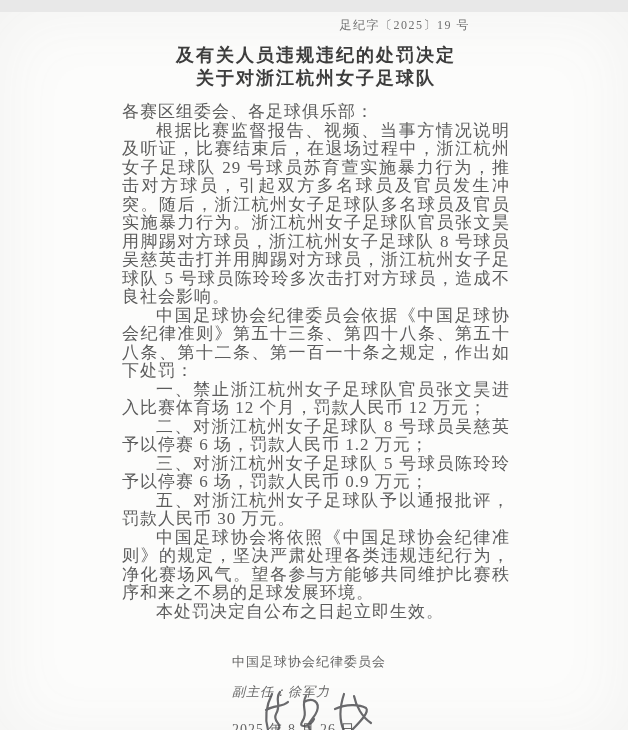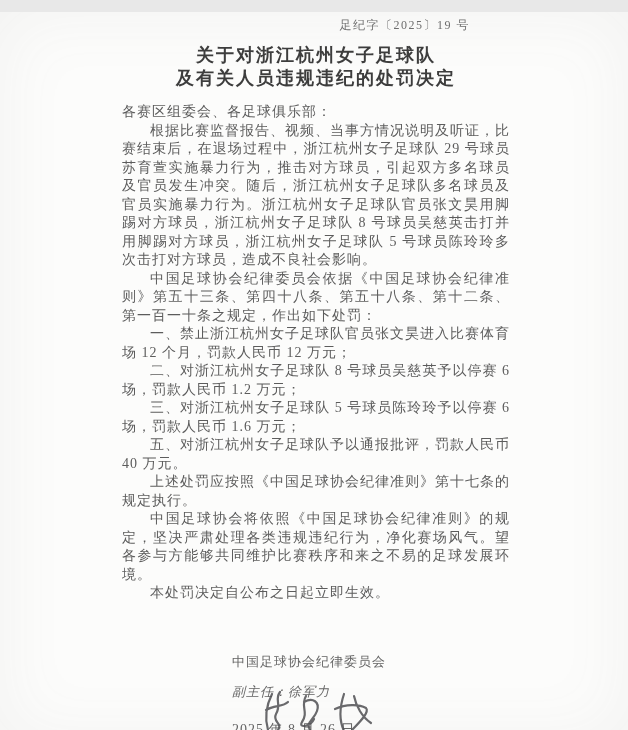--- a/index.html
+++ b/index.html
@@ -36,21 +36,21 @@
     color: #3d3d3d;
     font-size: 18px;
     line-height: 23px;
     letter-spacing: 2px;
   }
   .body-block {
     position: absolute;
     top: 91px;
     left: 122px;
     width: 388px;
-    font-size: 14px;
+    font-size: 17px;
     line-height: 18.5px;
     letter-spacing: 1px;
     text-align: justify;
     word-break: break-all;
     color: #5c5c5c;
   }
   .body-block p {
     margin: 0;
   }
   .body-block p.indent {
@@ -93,33 +93,32 @@
   }
 </style>
 </head>
 <body>
 
 <div class="page">
 
   <div class="doc-number">足纪字〔2025〕19 号</div>
 
   <div class="title-block">
+    <div>及有关人员违规违纪的处罚决定</div>
     <div>关于对浙江杭州女子足球队</div>
-    <div>及有关人员违规违纪的处罚决定</div>
   </div>
 
   <div class="body-block">
     <p>各赛区组委会、各足球俱乐部：</p>
     <p class="indent">根据比赛监督报告、视频、当事方情况说明及听证，比赛结束后，在退场过程中，浙江杭州女子足球队 29 号球员苏育萱实施暴力行为，推击对方球员，引起双方多名球员及官员发生冲突。随后，浙江杭州女子足球队多名球员及官员实施暴力行为。浙江杭州女子足球队官员张文昊用脚踢对方球员，浙江杭州女子足球队 8 号球员吴慈英击打并用脚踢对方球员，浙江杭州女子足球队 5 号球员陈玲玲多次击打对方球员，造成不良社会影响。</p>
     <p class="indent">中国足球协会纪律委员会依据《中国足球协会纪律准则》第五十三条、第四十八条、第五十八条、第十二条、第一百一十条之规定，作出如下处罚：</p>
     <p class="indent">一、禁止浙江杭州女子足球队官员张文昊进入比赛体育场 12 个月，罚款人民币 12 万元；</p>
     <p class="indent">二、对浙江杭州女子足球队 8 号球员吴慈英予以停赛 6 场，罚款人民币 1.2 万元；</p>
-    <p class="indent">三、对浙江杭州女子足球队 5 号球员陈玲玲予以停赛 6 场，罚款人民币 1.6 万元；</p>
-    <p class="indent">五、对浙江杭州女子足球队予以通报批评，罚款人民币 40 万元。</p>
-    <p class="indent">上述处罚应按照《中国足球协会纪律准则》第十七条的规定执行。</p>
+    <p class="indent">三、对浙江杭州女子足球队 5 号球员陈玲玲予以停赛 6 场，罚款人民币 0.9 万元；</p>
+    <p class="indent">五、对浙江杭州女子足球队予以通报批评，罚款人民币 30 万元。</p>
     <p class="indent">中国足球协会将依照《中国足球协会纪律准则》的规定，坚决严肃处理各类违规违纪行为，净化赛场风气。望各参与方能够共同维护比赛秩序和来之不易的足球发展环境。</p>
     <p class="indent">本处罚决定自公布之日起立即生效。</p>
   </div>
 
   <div class="signature-block">
     <div class="sig-org">中国足球协会纪律委员会</div>
     <div class="sig-signer">副主任：徐军力</div>
     <svg class="sig-scribble" width="128" height="46" viewBox="0 0 128 46" aria-hidden="true">
       <path d="M16 6 C11 16 8 28 12 42 M24 4 C18 12 26 16 20 26 C16 34 27 35 22 42 M10 22 C18 17 27 19 32 14"></path>
       <path d="M50 8 C44 18 53 24 46 34 C42 41 55 38 58 31 M48 14 C57 9 64 14 61 23 C58 32 49 35 54 42"></path>

